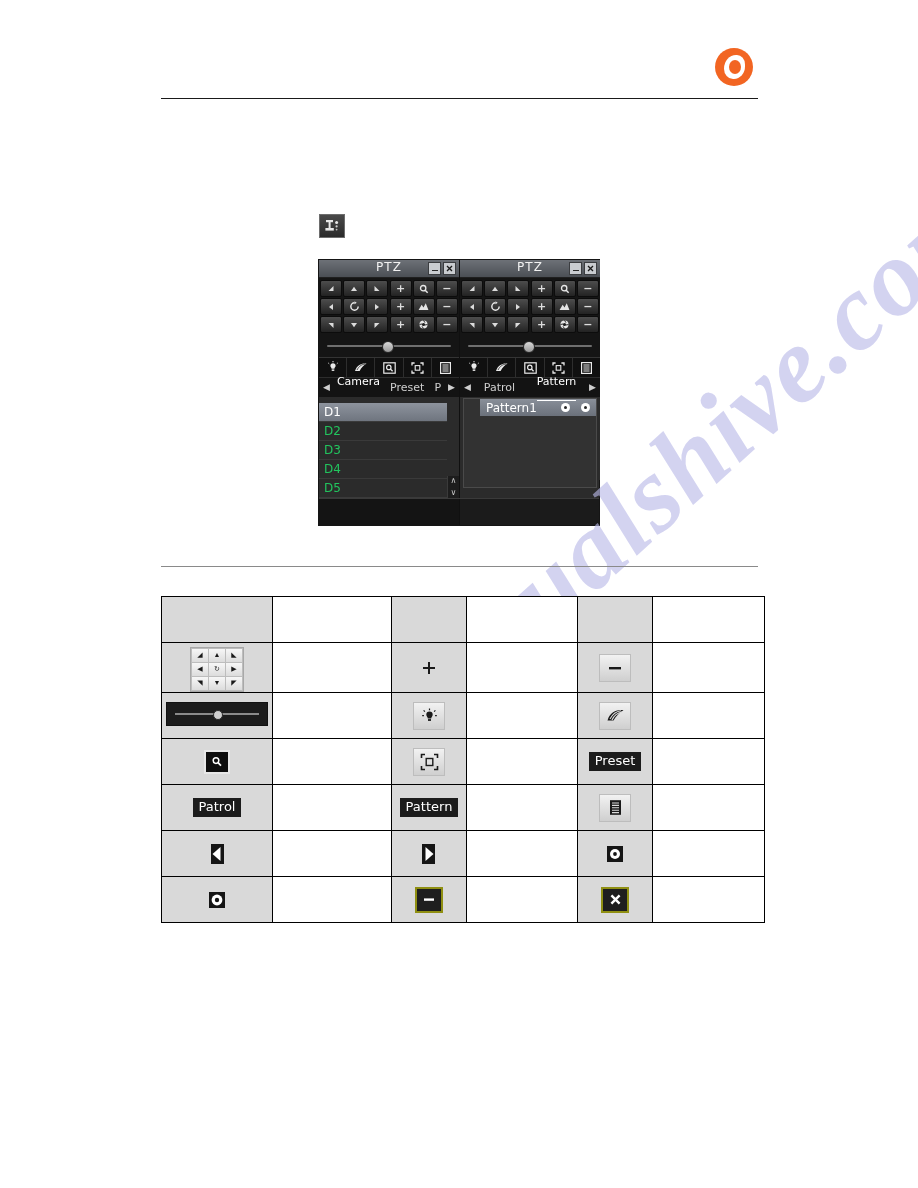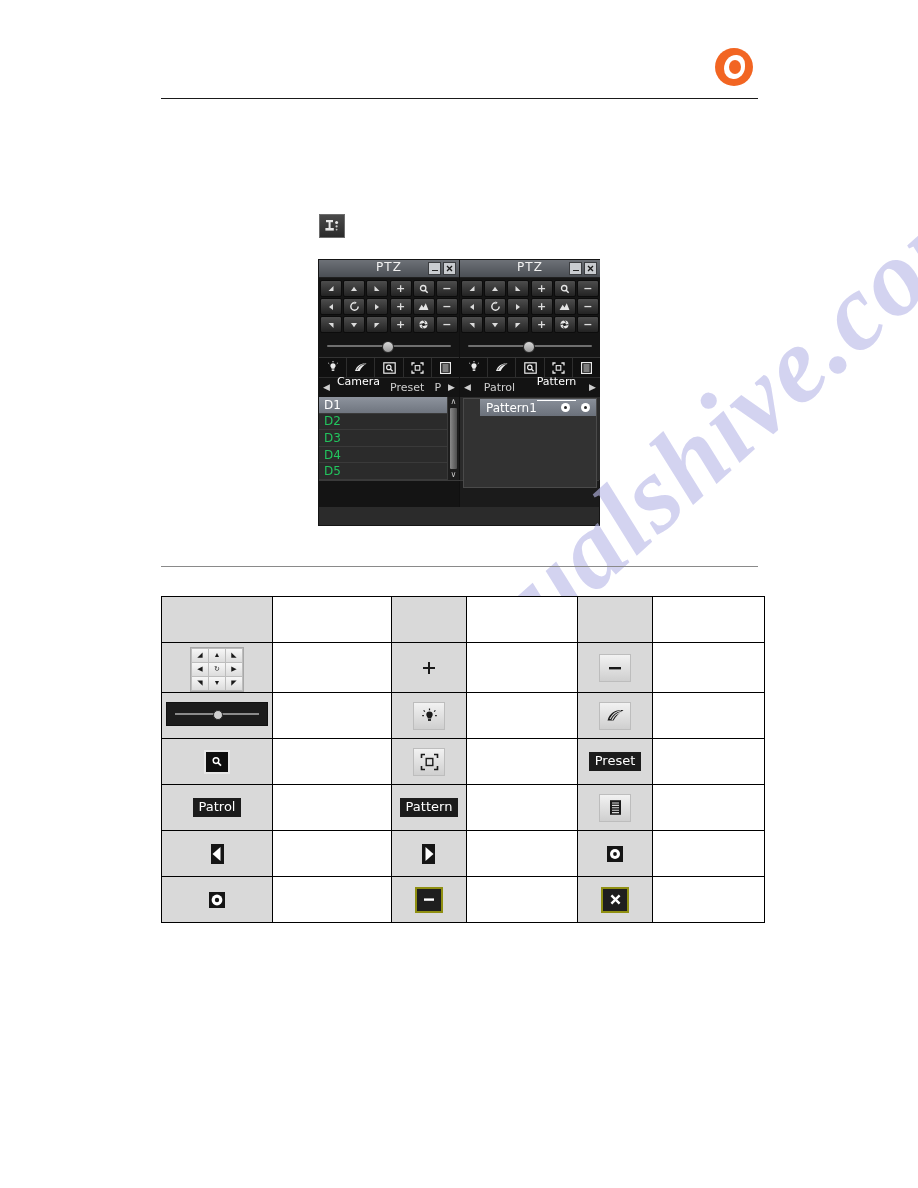--- a/index.html
+++ b/index.html
@@ -226,23 +226,24 @@
     color:#cfcfcf;font-size:11px;white-space:nowrap;
   }
   .tab-item.active{
     color:#ffffff;
     border-bottom:1px solid #ffffff;
     padding-bottom:12px;
   }
 
   .ptz-list{
     background:#2b2b2b;
-    height:83px;
+    height:101px;
     position:relative;
     display:flex;
+    align-items:flex-end;
   }
   .list-rows{
     flex:1;
     display:flex;flex-direction:column;
     overflow:hidden;
   }
   .list-row{
     height:19px;
     display:flex;align-items:center;
     padding-left:5px;

